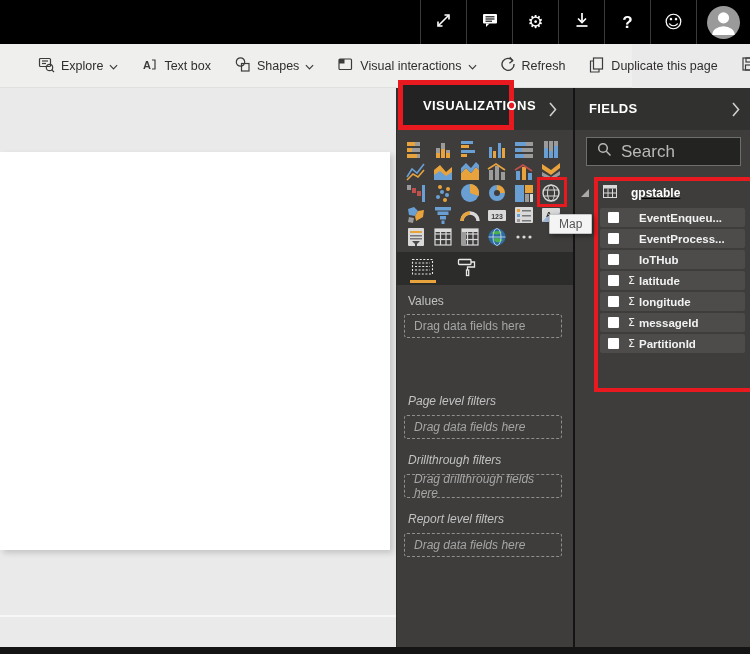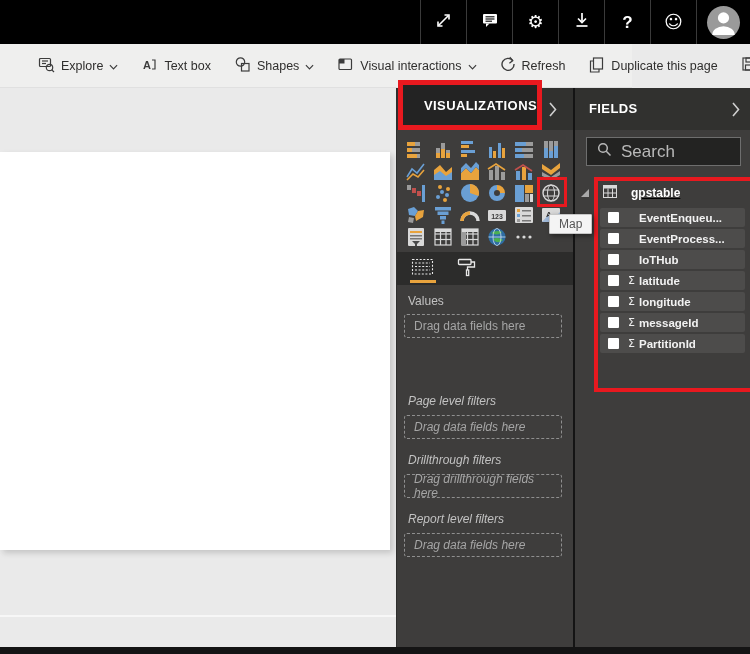--- a/index.html
+++ b/index.html
@@ -33,23 +33,23 @@
   
   .panel { position:absolute; top:88px; height:559px; background:#3e3d3c; }
   .panel-title { font-size:13px; font-weight:bold; color:#fff; letter-spacing:.4px; }
   .collapse-btn { background:none; border:none; cursor:pointer; padding:2px; }
   .dropzone { border:1px dashed #8f8f8f; border-radius:3px; height:24px; width:158px;
               display:flex; align-items:center; padding-left:9px; color:#a5a5a5; font-size:12px; }
   .zone-label { font-size:12px; color:#c2c2c2; }
   
   .viz-panel { left:397px; width:176px; }
   .viz-header-strip { position:absolute; left:0; top:0; width:100%; height:42px; background:#31312f; }
-  .viz-header-box { position:absolute; left:1px; top:-8px; width:144px; height:50px;
+  .viz-header-box { position:absolute; left:1px; top:-8px; width:116px; height:50px;
                     border:5px solid #e8191f; background:#232323; display:flex; align-items:center;
-                    padding-left:14px; z-index:3;justify-content:flex-end; }
+                    padding-left:20px; z-index:3; }
   .viz-collapse { position:absolute; left:150px; top:12px; }
   .viz-grid { position:absolute; left:9px; top:51px; width:162px; display:grid;
               grid-template-columns:repeat(6,21px); gap:2px 6px; }
   .vicon { width:20px; height:20px; cursor:pointer; display:flex; align-items:center; justify-content:center; }
   .map-highlight { position:absolute; left:140px; top:89px; width:30px; height:30px;
                    border:3px solid #e8191f; pointer-events:none; z-index:4; }
   .viz-tooltip { position:absolute; left:152px; top:126px; background:#f4f4f4; color:#555;
                  border:1px solid #c6c6c6; border-radius:1px; padding:2px 9px; font-size:12px;
                  box-shadow:2px 2px 5px rgba(0,0,0,.4); z-index:6; white-space:nowrap; }
   .pane-tabs { position:absolute; left:0; top:164px; width:100%; height:33px; background:#2c2c2b;

